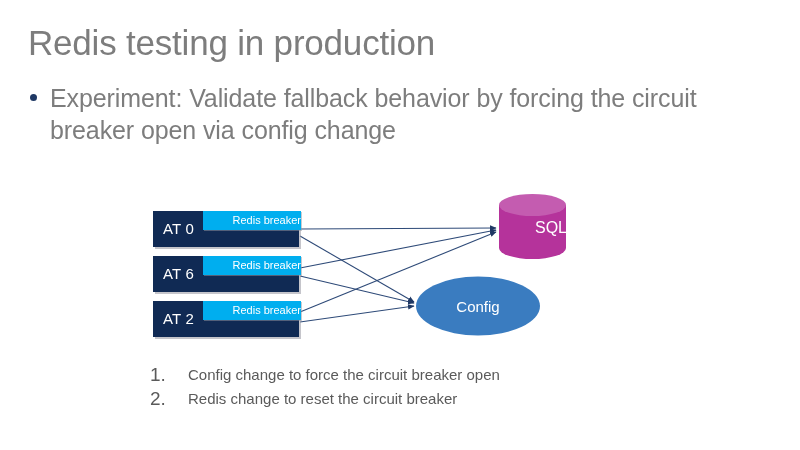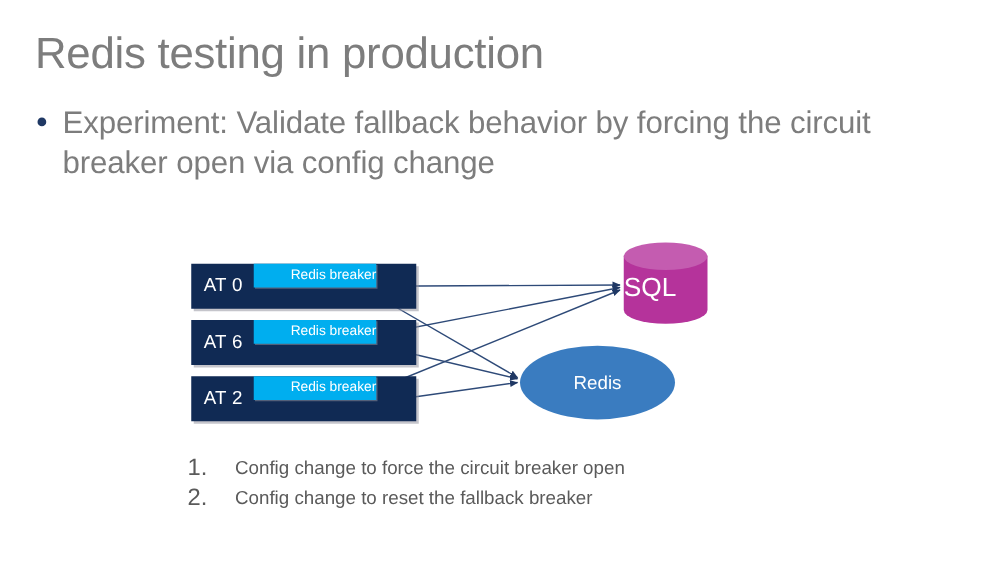--- a/index.html
+++ b/index.html
@@ -82,21 +82,20 @@
     width: 800px;
     height: 450px;
   }
 
   .at-node {
     position: absolute;
     width: 146px;
     height: 36px;
     background: #102A54;
     box-shadow: 2px 2px 0 0 rgba(150,150,160,0.55);
-    padding-left: 34px;
   }
   .at-label {
     position: absolute;
     left: 10px;
     top: 9px;
     font-size: 15px;
     color: #ffffff;
     font-weight: 400;
     letter-spacing: 0.2px;
   }
@@ -117,22 +116,22 @@
     font-size: 11px;
     color: #ffffff;
     font-weight: 400;
   }
 
   .node-text-sql {
     position: absolute;
     left: 499px;
     top: 219px;
     width: 68px;
-    text-align: left;
-    font-size: 21px;
+    text-align: right;
+    font-size: 16px;
     color: #ffffff;
   }
   .node-text-redis {
     position: absolute;
     left: 415px;
     top: 298px;
     width: 126px;
     text-align: center;
     font-size: 15px;
     color: #ffffff;
@@ -226,28 +225,28 @@
     </div>
 
     <div class="at-node" style="left:153px; top:301px;">
       <span class="at-label">AT 2</span>
     </div>
     <div class="breaker-node" style="left:203px; top:301px;">
       <span class="breaker-label">Redis breaker</span>
     </div>
 
     <div class="node-text-sql">SQL</div>
-    <div class="node-text-redis">Redis</div>
+    <div class="node-text-redis">Config</div>
 
   </div>
 
   <div class="num-list">
     <div class="num-item">
       <span class="num-marker">1.</span>
       <span class="num-text">Config change to force the circuit breaker open</span>
     </div>
     <div class="num-item">
       <span class="num-marker">2.</span>
-      <span class="num-text">Config change to reset the fallback breaker</span>
+      <span class="num-text">Redis change to reset the circuit breaker</span>
     </div>
   </div>
 
 </div>
 
 </body></html>

